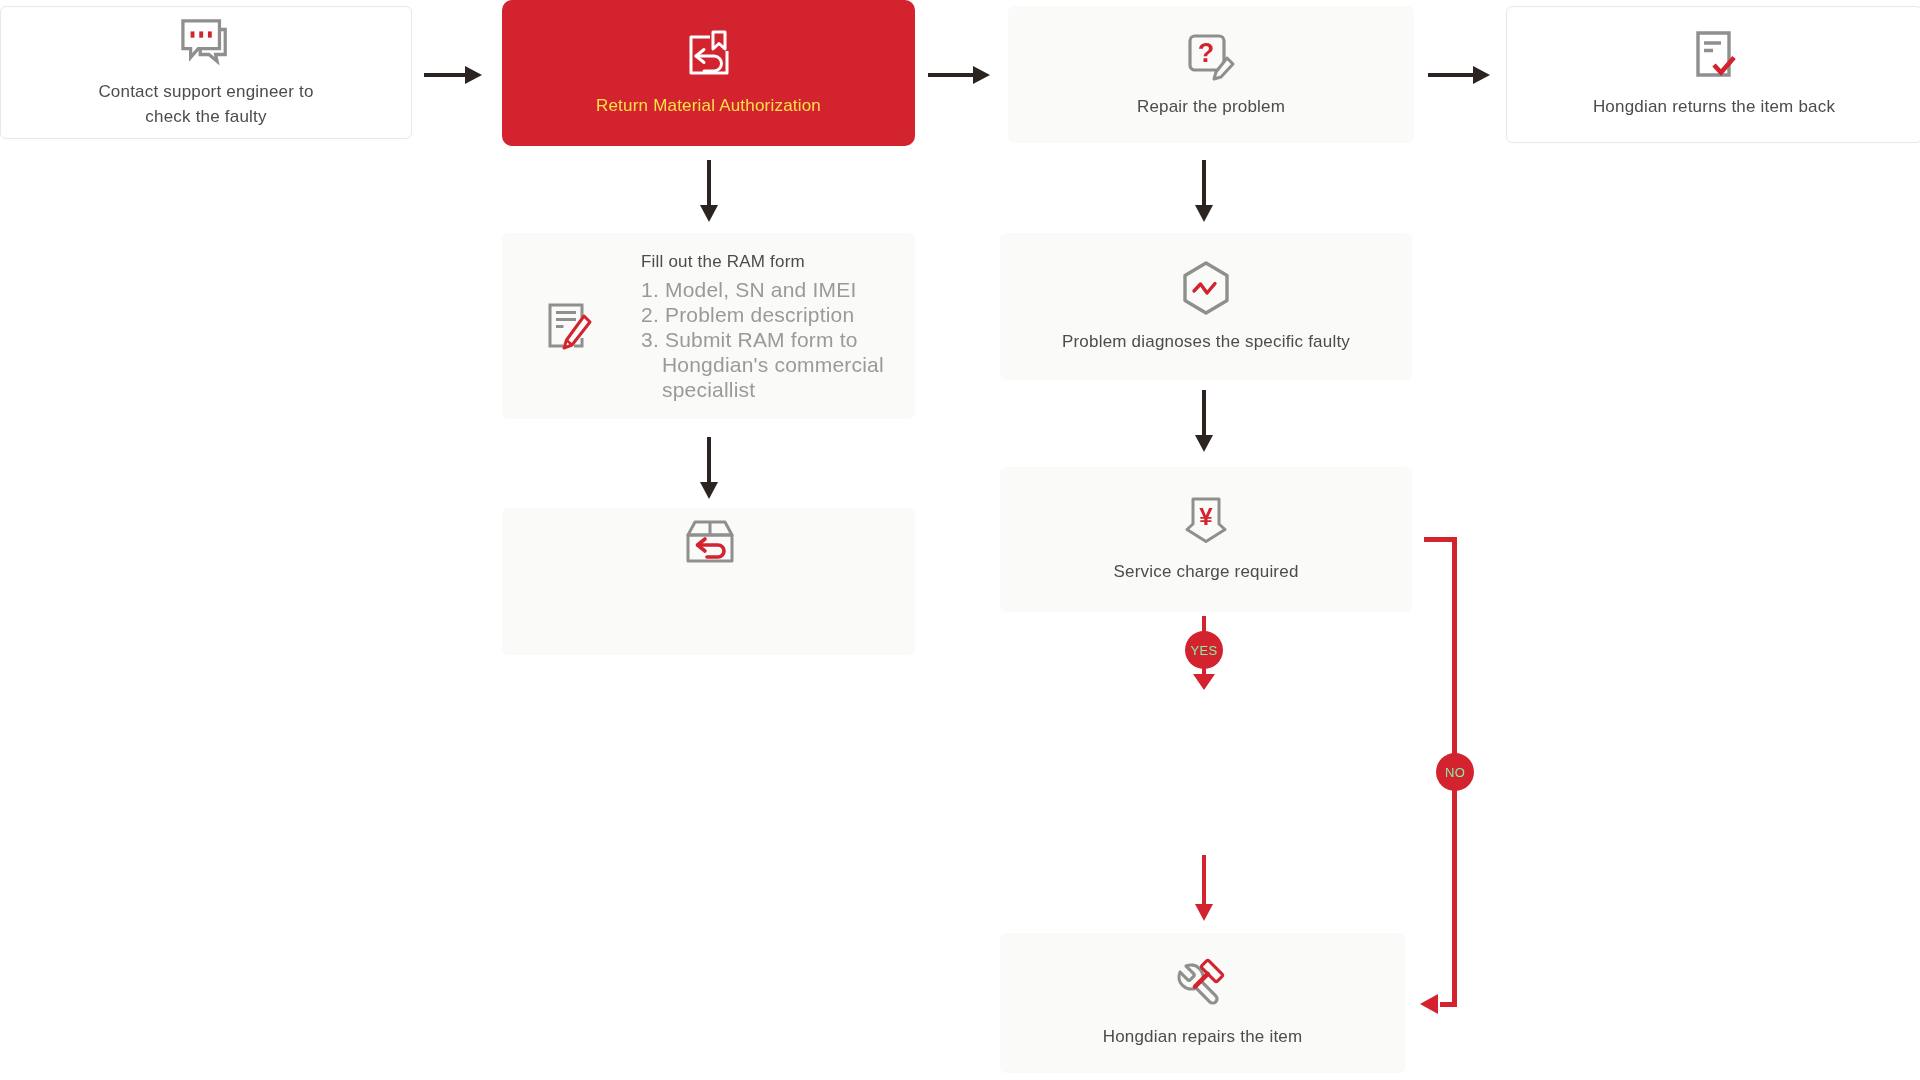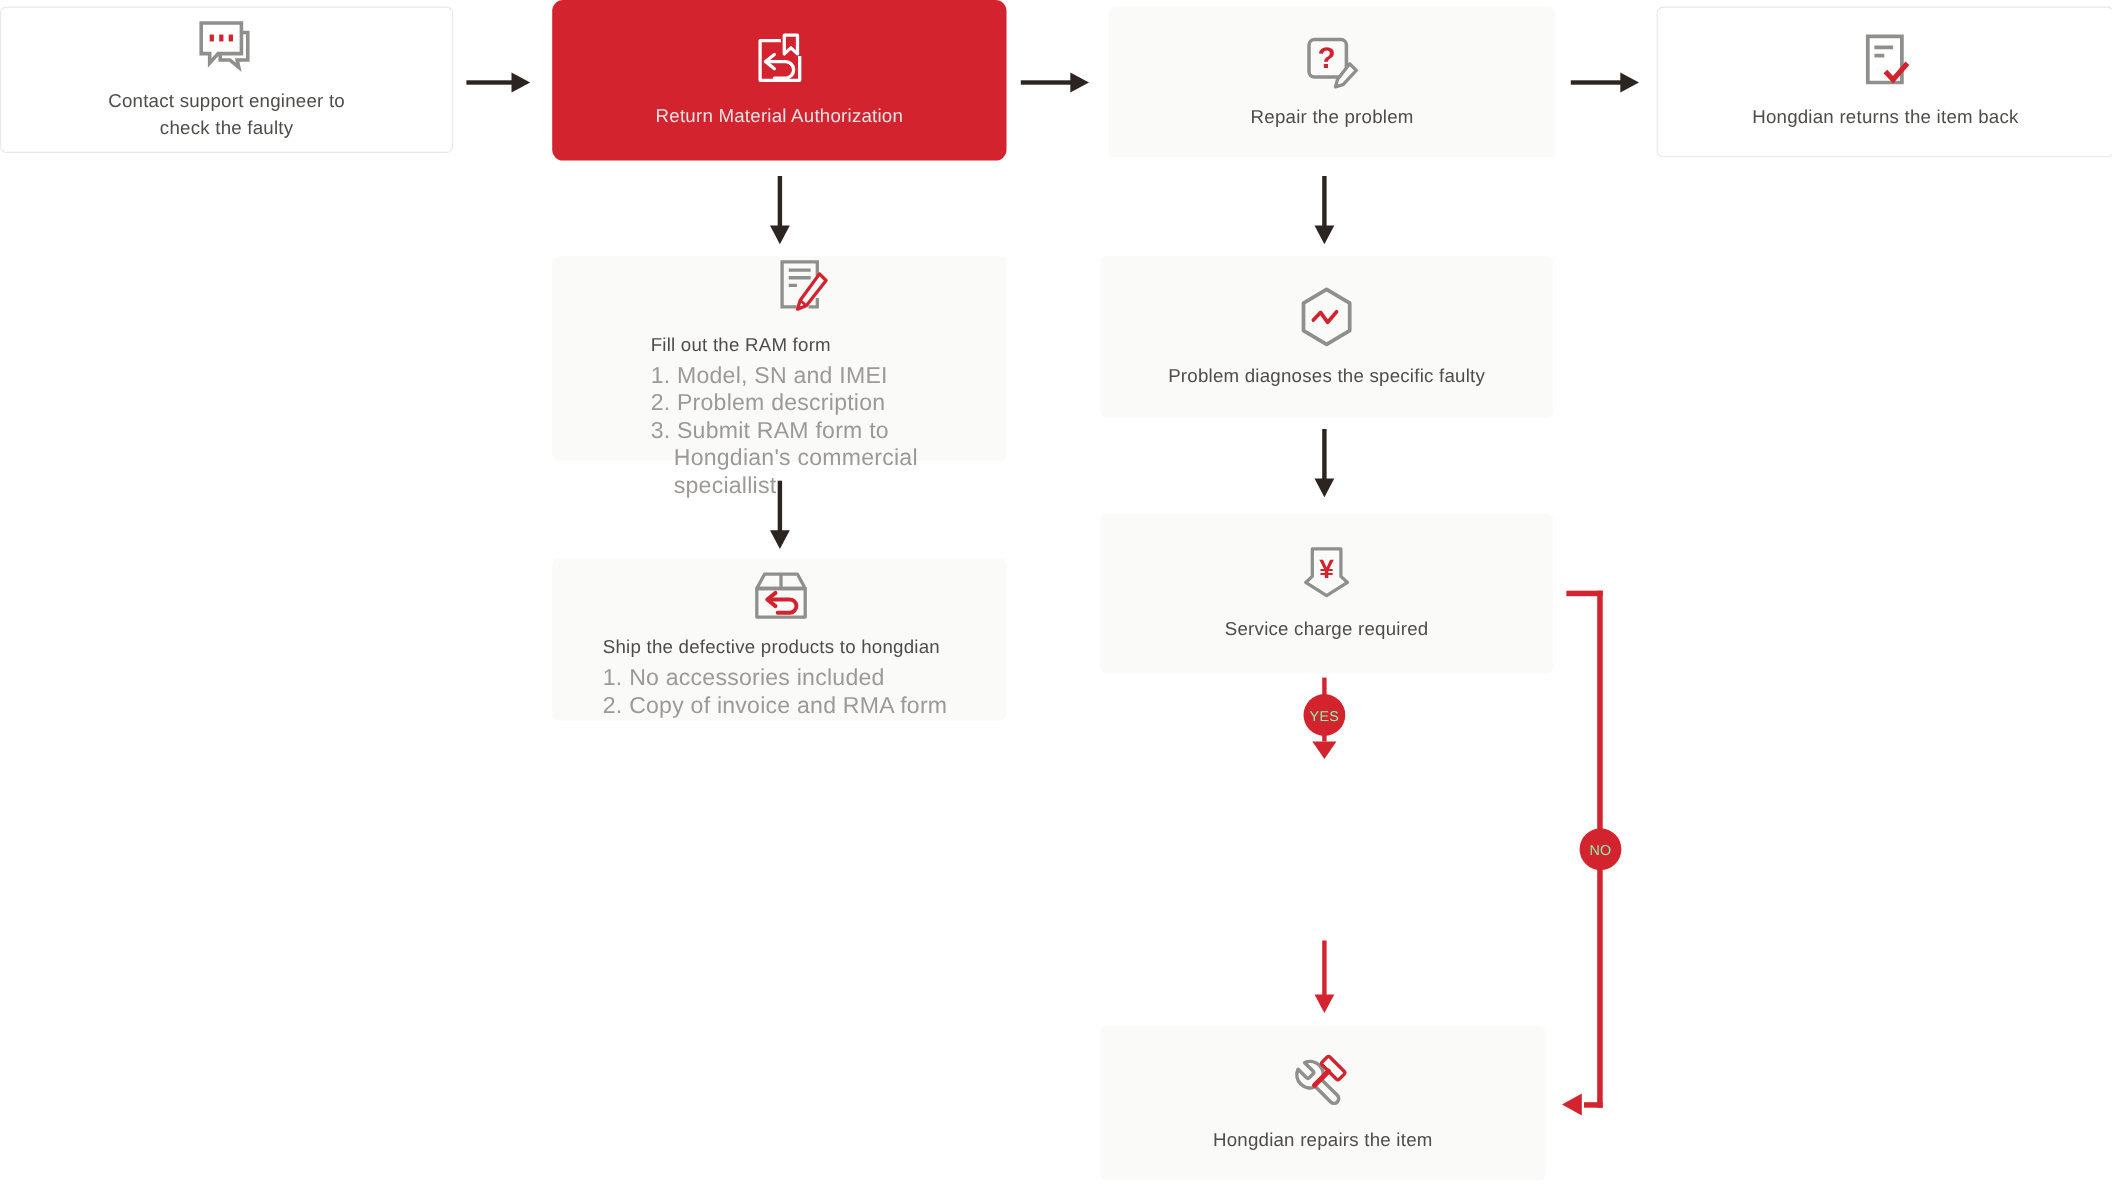--- a/index.html
+++ b/index.html
@@ -8,21 +8,21 @@
 
   .box{position:absolute;box-sizing:border-box;border-radius:6px;}
   .white{background:#ffffff;border:1px solid var(--card_border);}
   .soft{background:var(--card_bg);}
   .redbox{background:var(--accent_red);border-radius:10px;}
   .ccol{display:flex;flex-direction:column;align-items:center;justify-content:center;text-align:center;}
   .icon{display:block;margin-bottom:12px;}
   .gap13 .icon{margin-bottom:13px;}
 
   .step-label{font-size:17px;line-height:25px;color:var(--text_dark);}
-  .redbox .step-label{color:#e5e5e5;}
+  .redbox .step-label{color:#fde047;}
   .card-title{font-size:17px;line-height:22px;color:var(--text_dark);font-weight:500;margin-bottom:4px;}
   .card-item{font-size:21px;line-height:25px;color:var(--text_muted);}
   .hang{padding-left:21px;text-indent:-21px;}
 
   
   .ar{position:absolute;height:4px;background:var(--arrow_black);}
   .ar::after{content:"";position:absolute;right:-16px;top:-7px;width:0;height:0;
              border-left:17px solid var(--arrow_black);border-top:9px solid transparent;border-bottom:9px solid transparent;}
   .ad{position:absolute;width:4px;background:var(--arrow_black);}
   .ad::after{content:"";position:absolute;bottom:-16px;left:-7px;width:0;height:0;
@@ -33,22 +33,22 @@
   
   .rline{position:absolute;background:var(--accent_red);}
   .rhead-left{position:absolute;width:0;height:0;border-right:18px solid var(--accent_red);
               border-top:10px solid transparent;border-bottom:10px solid transparent;}
   .rhead-down{position:absolute;width:0;height:0;border-top:16px solid var(--accent_red);
               border-left:11px solid transparent;border-right:11px solid transparent;}
   .badge{position:absolute;width:38px;height:38px;border-radius:50%;background:var(--accent_red);
          color:#86efac;font-size:13px;font-weight:400;display:flex;align-items:center;justify-content:center;letter-spacing:.3px;}
 
   
-  .ram-row{position:absolute;inset:0;display:flex;flex-direction:column;align-items:center;gap:18px;
-           padding-left:40px;box-sizing:border-box;text-align:left;}
+  .ram-row{position:absolute;inset:0;display:flex;flex-direction:row;align-items:center;gap:18px;
+           padding-left:40px;box-sizing:border-box;text-align:left;justify-content:space-between;}
   .ram-row .icon{margin-bottom:0;}
   .ram-text{width:274px;}
 
   
   .ship-icon{position:absolute;left:50%;top:7px;transform:translateX(-50%);}
   .ship-text{position:absolute;left:46px;top:70px;text-align:left;}
 
   
   .st-g{stroke:var(--icon_gray);}
   .st-r{stroke:var(--accent_red);}
@@ -159,25 +159,20 @@
           <path d="M7 20 L14 7 H44 L51 20 Z"></path>
           <path d="M29 7 V20"></path>
           <rect x="7" y="20" width="44" height="26"></rect>
         </g>
         <g class="st-r" fill="none" stroke-width="3.6" stroke-linecap="round" stroke-linejoin="round">
           <path d="M17 30 H37 A 6 6 0 0 1 37 42 H26"></path>
           <path d="M24 24 L16.5 30 L24 36"></path>
         </g>
       </svg>
     </span>
-    <div class="ship-text">
-      <div class="card-title">Ship the defective products to hongdian</div>
-      <div class="card-item hang">1.  No accessories included</div>
-      <div class="card-item hang">2. Copy of invoice and RMA form</div>
-    </div>
   </div>
 
   <div class="ad" style="left:1202px;top:160px;height:46px"></div>
 
   <div class="box soft ccol gap13" style="left:1000px;top:233px;width:412px;height:147px">
     <span class="icon">
       <svg width="52" height="56" viewBox="0 0 52 56">
         <polygon class="st-g" points="26,3 47,15.5 47,40.5 26,53 5,40.5 5,15.5" fill="none" stroke-width="3.4" stroke-linejoin="round"></polygon>
         <polyline class="st-r" points="14,31 20.5,24 27,33 35,23.5" fill="none" stroke-width="3.4" stroke-linejoin="round" stroke-linecap="round"></polyline>
       </svg>

